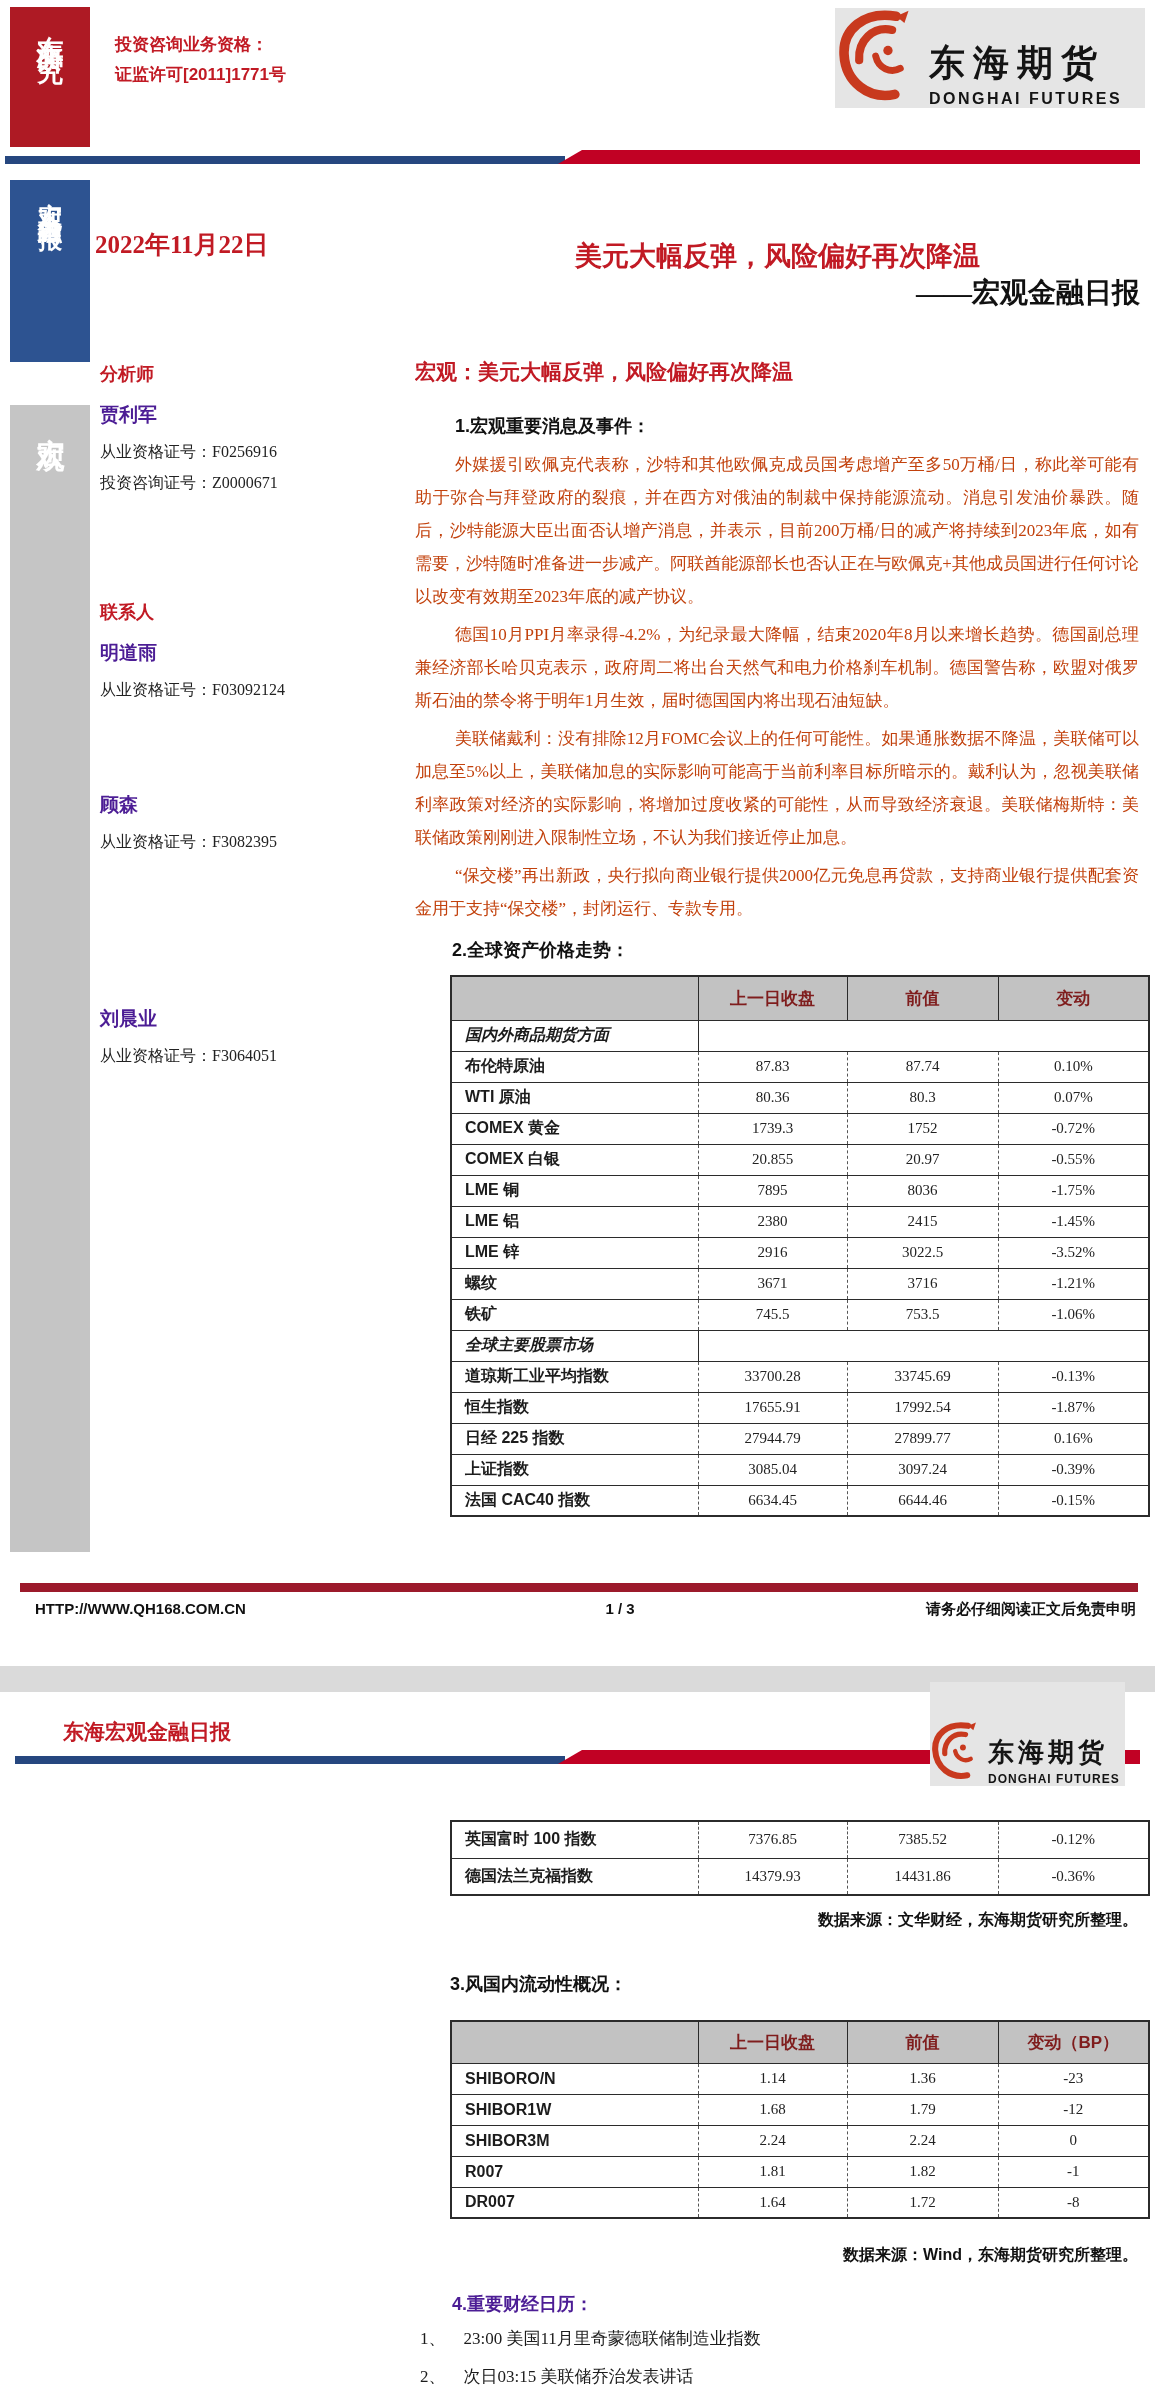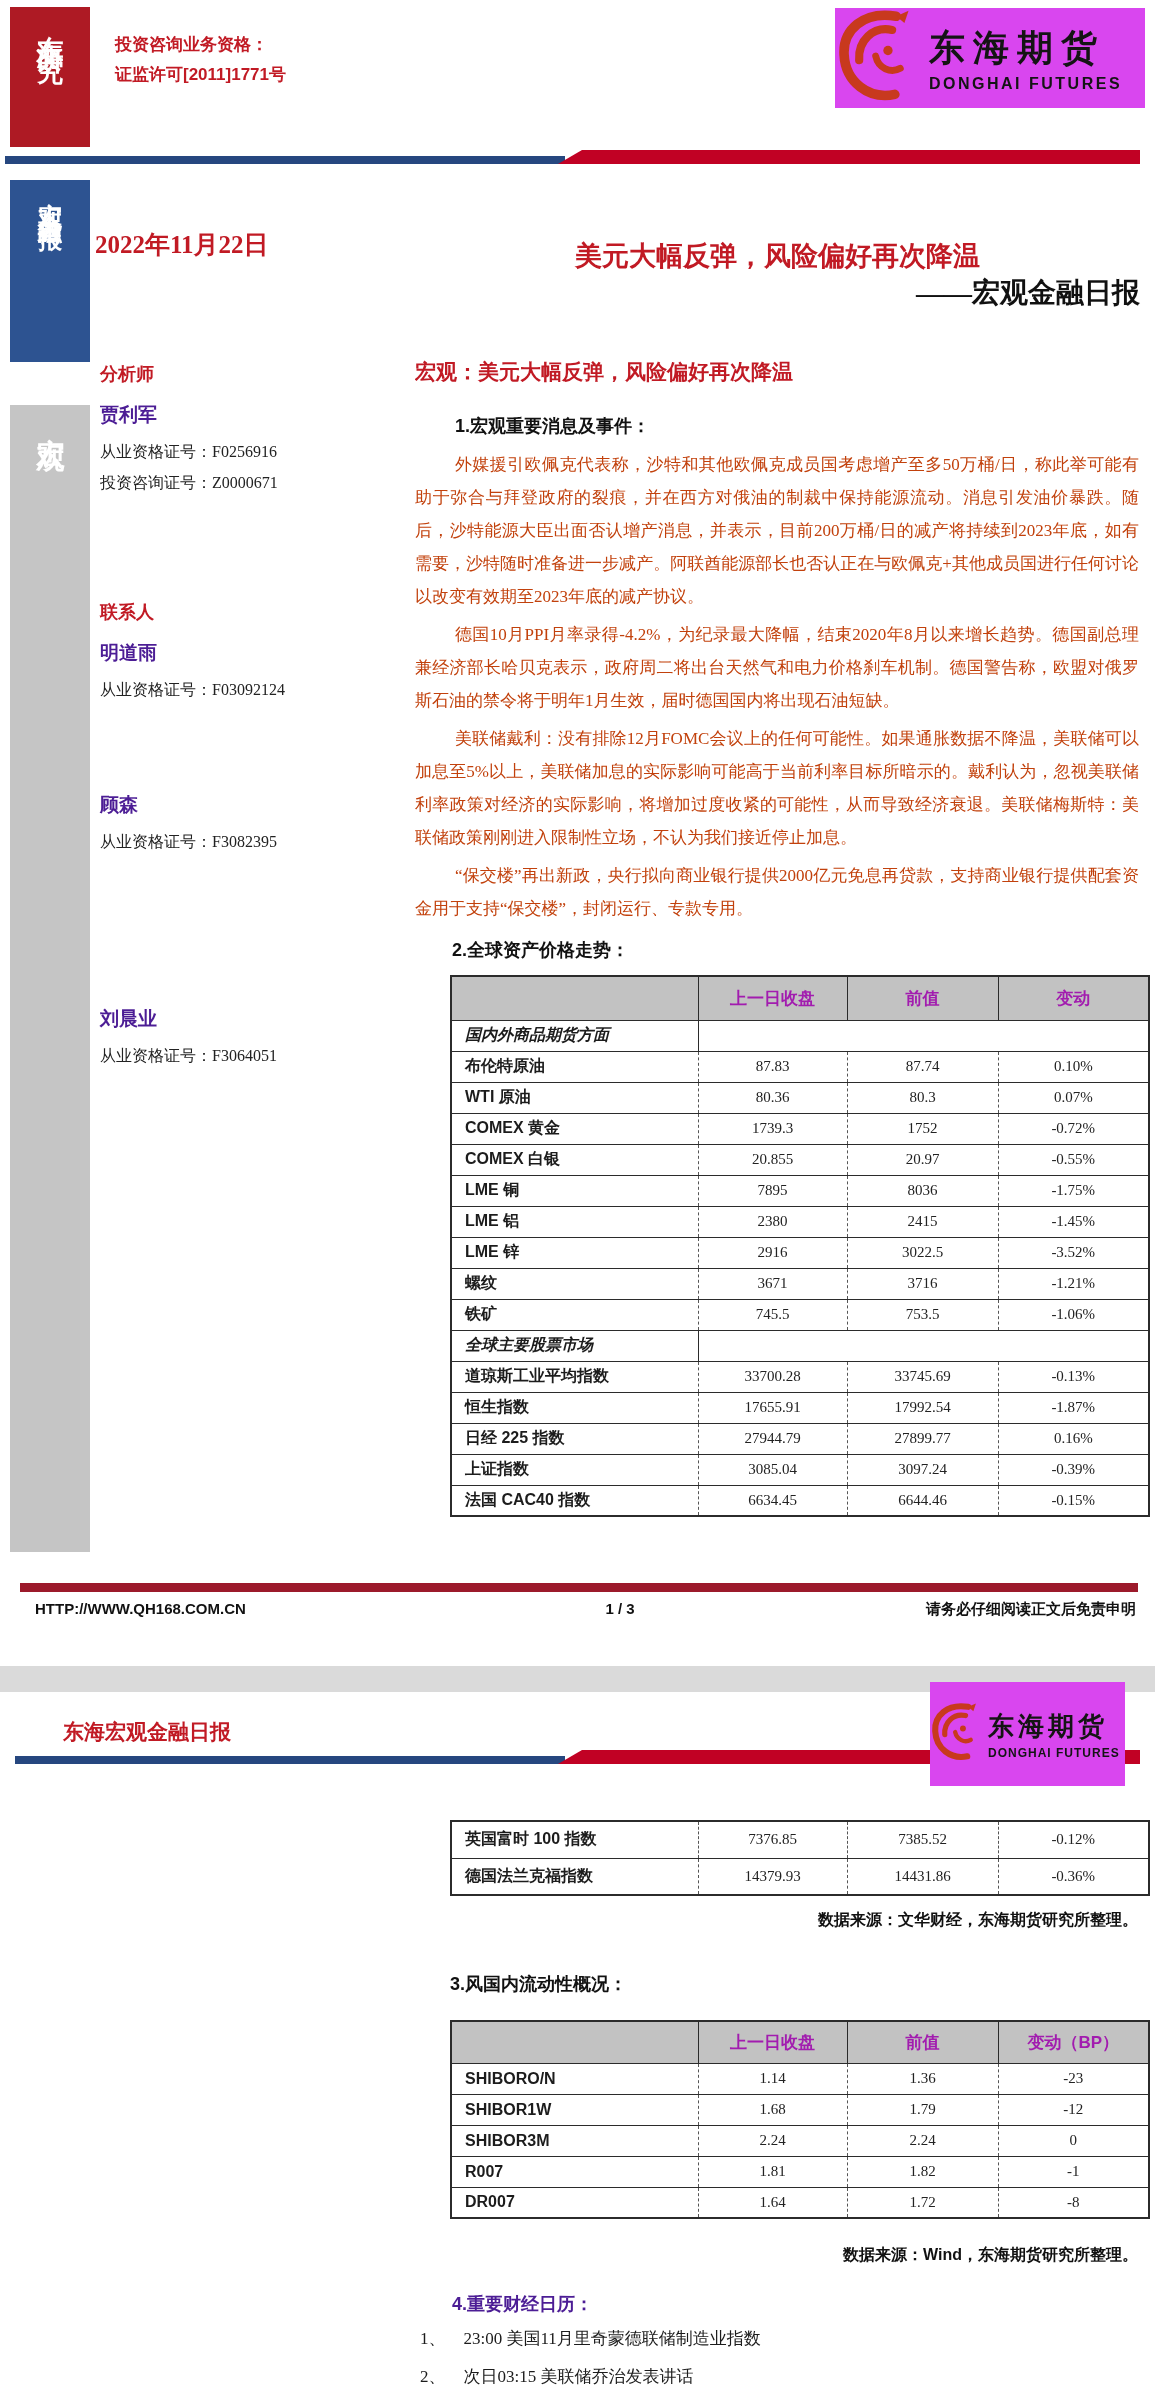--- a/index.html
+++ b/index.html
@@ -16,21 +16,21 @@
        font-family:var(--sans);font-weight:bold;}
   .brand-block{left:10px;top:7px;width:80px;height:140px;background:#ae1a24;}
   .brand-block .vtext{font-size:27px;letter-spacing:7px;margin-top:6px;}
   .blue-block{left:10px;top:180px;width:80px;height:182px;background:#2d5391;}
   .blue-block .vtext{font-size:24px;letter-spacing:5px;margin-top:4px;}
   .gray-block{left:10px;top:405px;width:80px;height:1147px;background:#c5c5c5;}
   .gray-block .vtext{font-size:28px;letter-spacing:8px;margin-top:10px;}
   
   .cred{position:absolute;left:115px;top:30px;color:#c11a24;font-family:var(--sans);
         font-weight:bold;font-size:17px;line-height:30px;}
-  .logo{position:absolute;display:flex;align-items:center;gap:10px;background:#d946ef;}
+  .logo{position:absolute;display:flex;align-items:flex-end;gap:10px;background:#e5e5e5;}
   .logo-p1{left:835px;top:8px;width:310px;height:100px;}
   .logo-text .cn{font-family:var(--sans);font-weight:bold;color:#141414;}
   .logo-text .en{font-family:var(--sans);font-weight:bold;color:#141414;}
   .logo-p1 .cn{font-size:36px;letter-spacing:8px;}
   .logo-p1 .en{font-size:16px;letter-spacing:2.5px;margin-top:2px;}
   .bar{position:absolute;}
   .bar-blue{background:#26477f;height:8px;}
   .bar-red{background:#c10124;height:14px;clip-path:polygon(24px 0,100% 0,100% 100%,0 100%);}
   .bar-blue-p1{left:5px;top:156px;width:560px;}
   .bar-red-p1{left:558px;top:150px;width:582px;}
@@ -51,21 +51,21 @@
   .h-num{color:#111;font-family:var(--sans);font-weight:bold;font-size:18px;padding-left:40px;
          margin-bottom:10px;}
   .para{font-size:17px;line-height:33px;text-align:justify;text-indent:2.35em;margin-bottom:5px;
         color:#c2410c;}
   .h2-abs{position:absolute;left:452px;top:938px;color:#111;font-family:var(--sans);
           font-weight:bold;font-size:18px;}
   
   table{border-collapse:collapse;table-layout:fixed;background:#fff;}
   .dtable{border:2px solid #2b2b2b;}
   .dtable thead th{background:#c2c2c2;font-family:var(--sans);font-weight:bold;font-size:17px;
-        color:#a21caf;border-left:1.5px solid #2b2b2b;border-bottom:1.5px solid #2b2b2b;margin-top:25px;}
+        color:#7f1d1d;border-left:1.5px solid #2b2b2b;border-bottom:1.5px solid #2b2b2b;margin-top:25px;}
   .dtable thead th:first-child{border-left:none;}
   .dtable td{overflow:hidden;}
   .dtable tbody tr + tr td{border-top:1px solid #2b2b2b;}
   td.label{font-family:var(--sans);font-weight:bold;font-size:16px;padding-left:13px;text-align:left;}
   td.num{border-left:1px dashed #555;text-align:center;font-family:var(--serif);font-size:15px;color:#222;}
   tr.section td.label{font-family:var(--serif);font-style:italic;font-weight:bold;font-size:16px;}
   tr.section td.section-rest{border-left:1.5px solid #2b2b2b;}
   .t1{position:absolute;left:450px;top:975px;width:698px;}
   .t1 thead tr{height:44px;} .t1 tbody tr{height:31px;}
   .tcont{position:absolute;left:450px;top:1820px;width:698px;}

